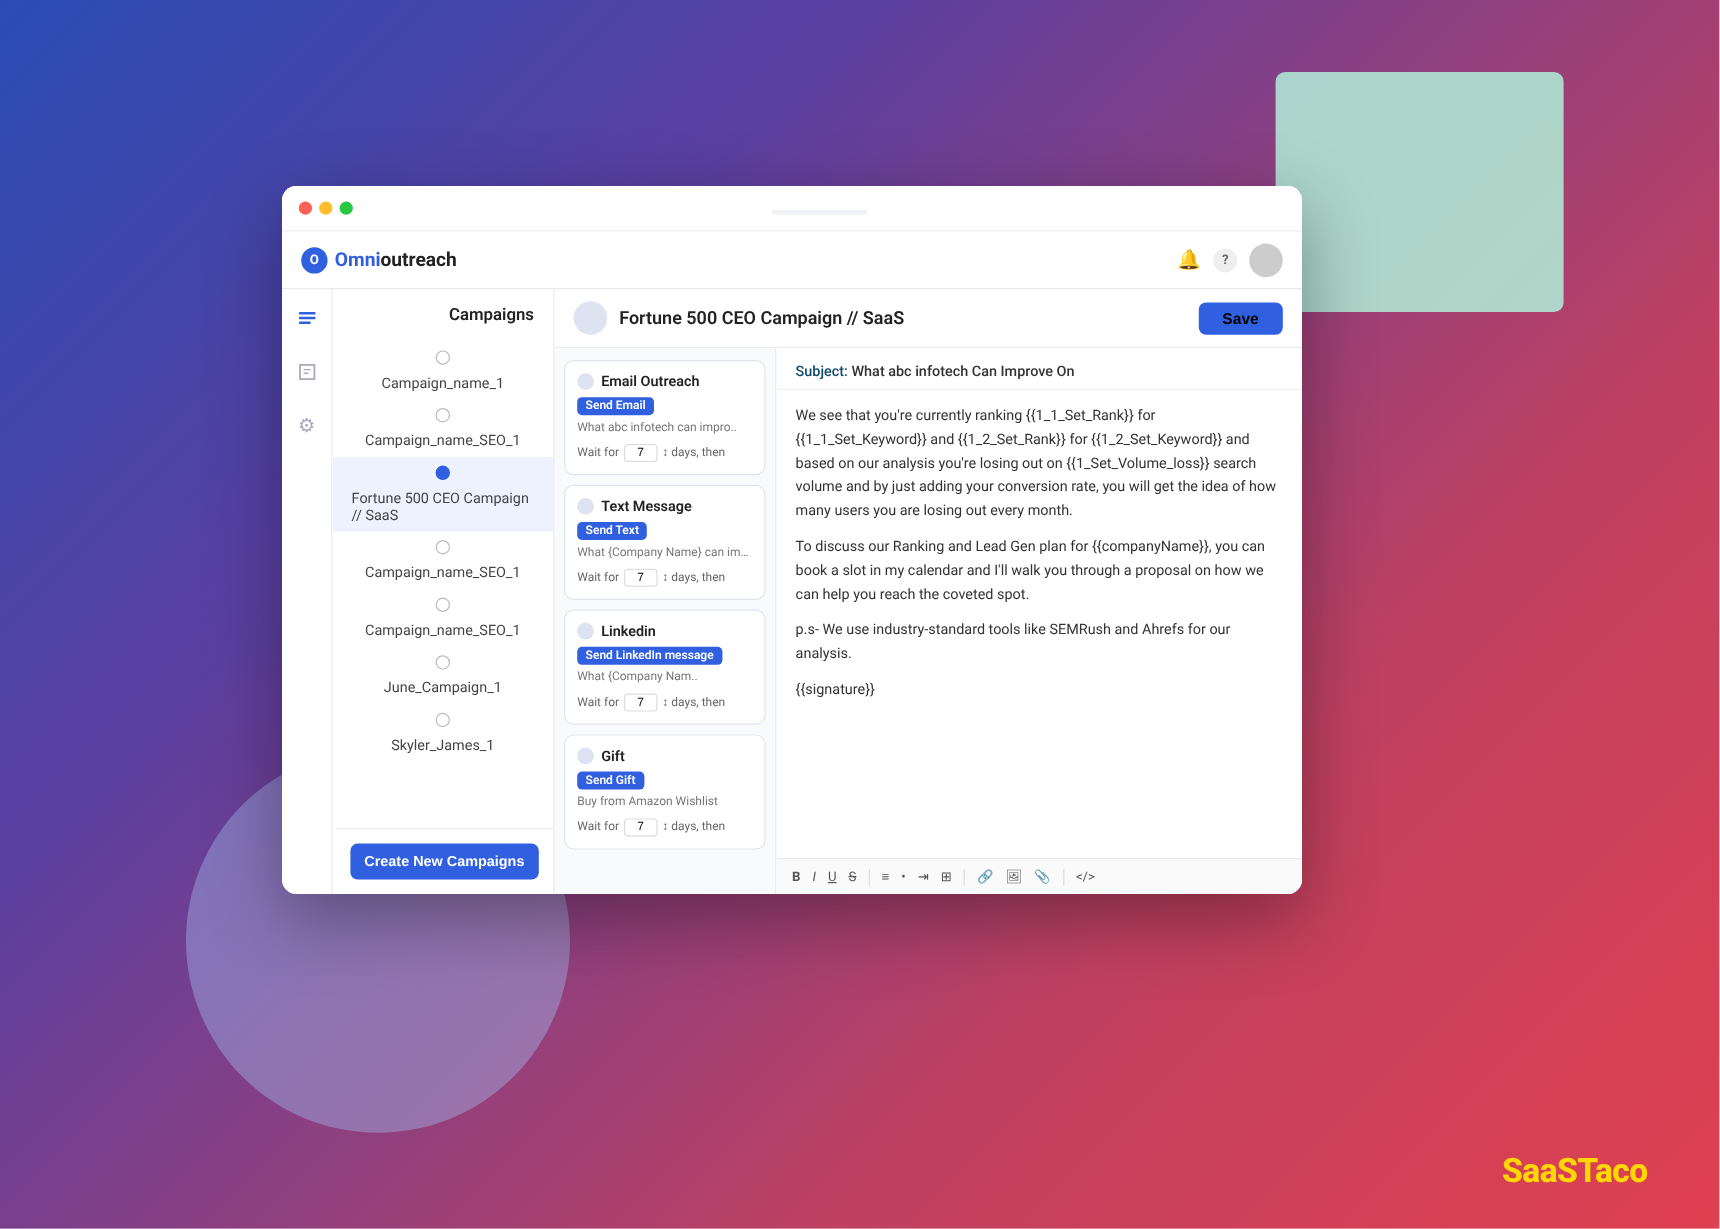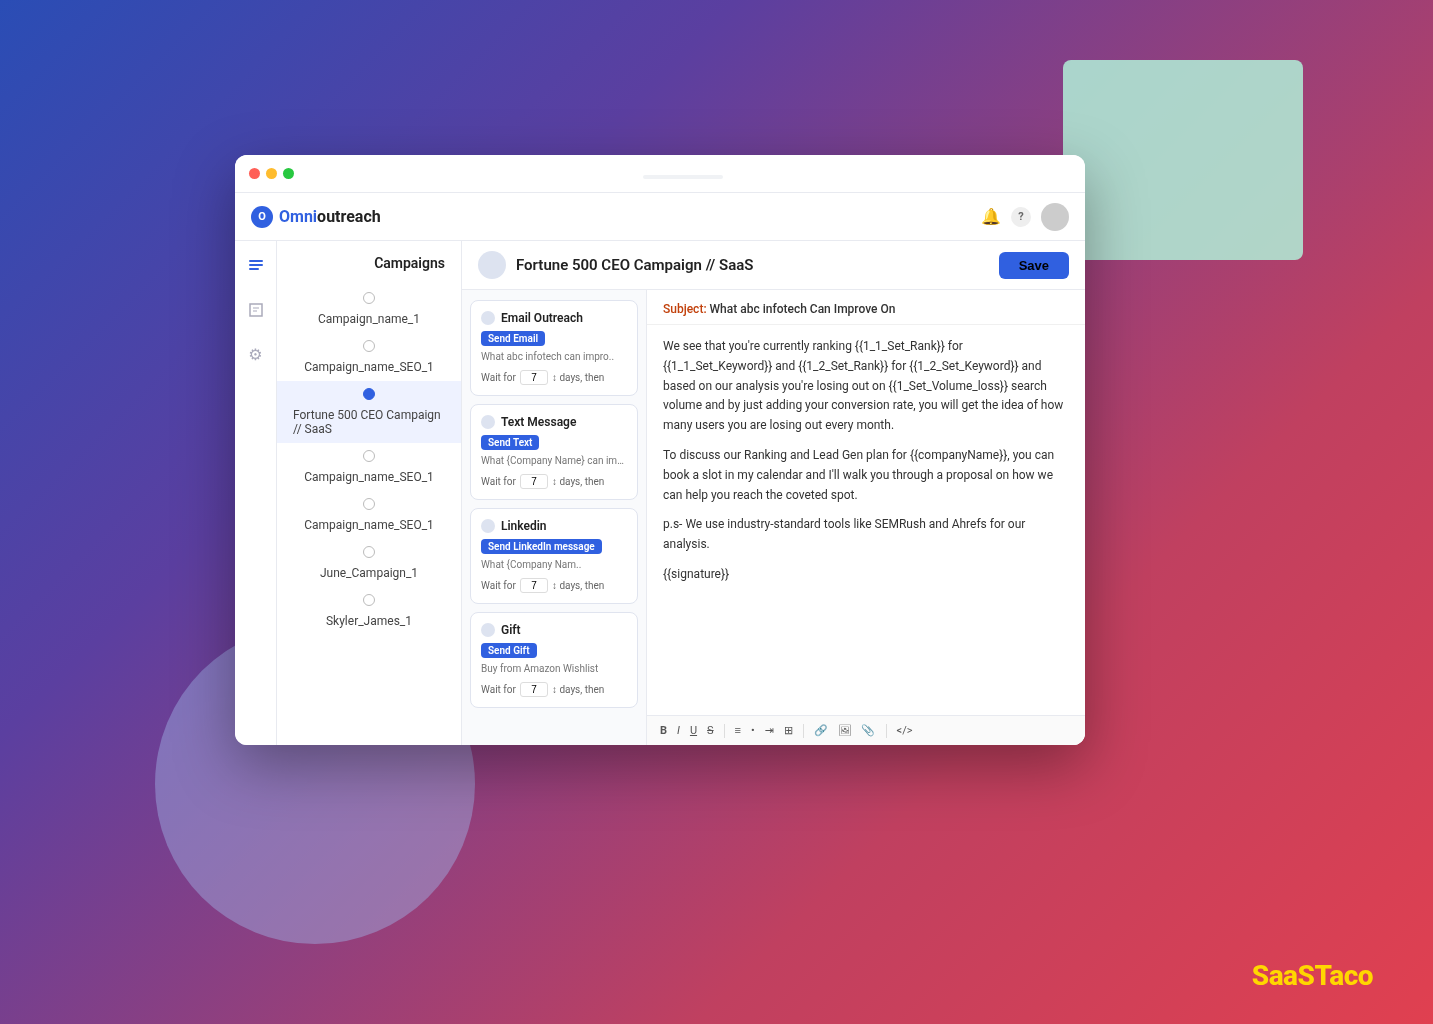--- a/index.html
+++ b/index.html
@@ -513,20 +513,23 @@
           </div>
           <div class="campaign-item">
             <div class="campaign-radio"></div>
             <span>June_Campaign_1</span>
           </div>
           <div class="campaign-item">
             <div class="campaign-radio"></div>
             <span>Skyler_James_1</span>
           </div>
         </div>
+        <div class="campaigns-footer">
+          <button class="create-btn">Create New Campaigns</button>
+        </div>
       </div>
 
       <div class="campaign-detail">
 
         <div class="detail-header">
           <div class="campaign-icon"></div>
           <span class="campaign-name">Fortune 500 CEO Campaign // SaaS</span>
           <button class="save-btn">Save</button>
         </div>
 
@@ -580,21 +583,21 @@
               <div class="step-preview">Buy from Amazon Wishlist</div>
               <div class="step-wait">
                 Wait for <input class="wait-input" value="7" style=""> ↕ days, then
               </div>
             </div>
 
           </div>
 
           <div class="email-panel">
             <div class="email-subject">
-              <span style="color:#c2410c;">Subject: </span>
+              <span style="color:#0c4a6e;">Subject: </span>
               <span>What abc infotech Can Improve On</span>
             </div>
             <div class="email-body">
               <p>We see that you're currently ranking {{1_1_Set_Rank}} for {{1_1_Set_Keyword}} and {{1_2_Set_Rank}} for {{1_2_Set_Keyword}} and based on our analysis you're losing out on {{1_Set_Volume_loss}} search volume and by just adding your conversion rate, you will get the idea of how many users you are losing out every month.</p>
               <p>To discuss our Ranking and Lead Gen plan for {{companyName}}, you can book a slot in my calendar and I'll walk you through a proposal on how we can help you reach the coveted spot.</p>
               <p>p.s- We use industry-standard tools like SEMRush and Ahrefs for our analysis.</p>
               <p>{{signature}}</p>
             </div>
             <div class="email-toolbar">
               <div class="toolbar-btn" style="font-weight:bold;">B</div>

